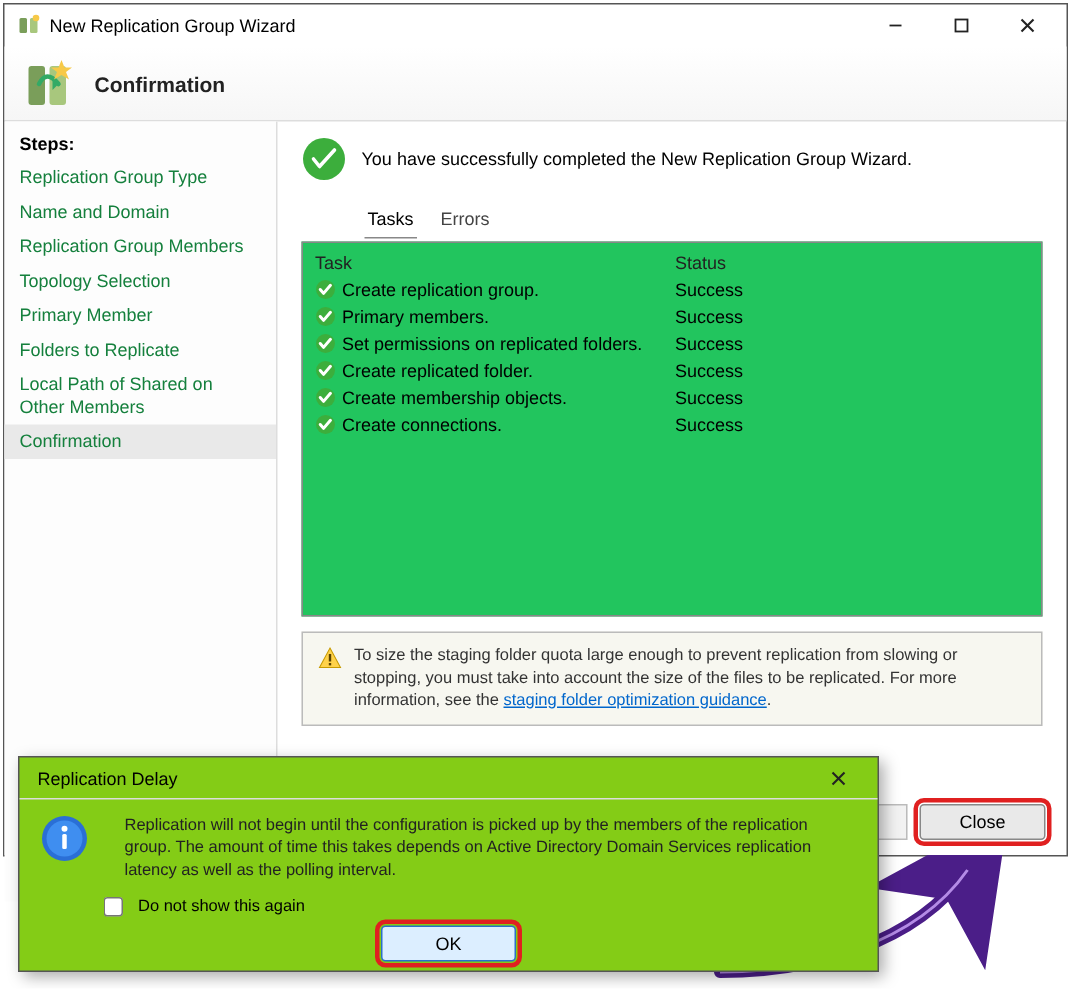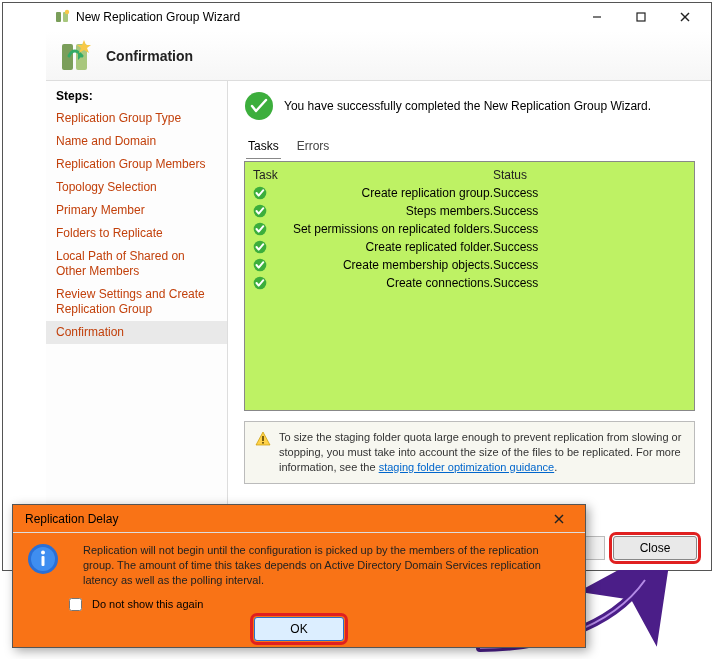--- a/index.html
+++ b/index.html
@@ -1,65 +1,65 @@
 <!DOCTYPE html>
 <html><head>
 <meta charset="utf-8">
 <style>
   * { box-sizing: border-box; font-family: "Segoe UI", Tahoma, sans-serif; }
   body { margin: 0; background: #fff; font-size: 12px; width: 714px; height: 659px; position: relative; overflow: hidden; }
 
   
-  .wizard-window { position: absolute; left: 2px; top: 2px; width: 710px; height: 569px; border: 1px solid #555; background: #fff; padding-left: 43px; }
+  .wizard-window { position: absolute; left: 2px; top: 2px; width: 710px; height: 569px; border: 1px solid #555; background: #fff; }
 
   .titlebar { height: 28px; display: flex; align-items: center; padding: 0 4px; }
   .titlebar-icon { width: 16px; height: 16px; margin: 0 6px 0 4px; display: inline-flex; align-items: center; justify-content: center; }
   .titlebar-icon svg { width:16px; height:16px; }
   .titlebar-title { flex: 1; font-size: 12px; color: #000; }
   .winbtn { width: 44px; height: 28px; display: flex; align-items: center; justify-content: center; font-size: 13px; color: #222; }
 
   .header-band { height: 50px; display: flex; align-items: center; padding: 0 10px; border-bottom: 1px solid #ddd; background: linear-gradient(#fff,#f6f6f6); }
   .header-band .big-icon { width: 40px; height: 40px; margin-right: 10px; }
   .header-band h1 { font-size: 14px; font-weight: bold; margin: 0; color: #222; }
 
   .body { display: flex; height: 520px; }
 
   .sidebar { width: 182px; border-right: 1px solid #ddd; background: #fdfdfd; padding: 6px 0; }
   .sidebar .steps-hdr { font-weight: bold; padding: 2px 10px 4px 10px; font-size: 12px; }
-  .sidebar .step { padding: 4px 10px; font-size: 12px; line-height: 1.25; color: #c2410c; cursor: default; }
+  .sidebar .step { padding: 4px 10px; font-size: 12px; line-height: 1.25; color: #15803d; cursor: default; }
   .sidebar .step.selected { background: #e9e9e9; }
 
   .content { flex: 1; padding: 10px 16px 0 16px; position: relative; }
   .success-row { display: flex; align-items: center; gap: 10px; margin-bottom: 14px; }
   .big-check { width: 30px; height: 30px; }
 
-  .tabs { display: flex; gap: 14px; padding: 0 2px; font-size: 12px; }
+  .tabs { display: flex; gap: 14px; padding: 0 2px; font-size: 12px; margin-left: 40px; }
   .tab { padding: 4px 2px; color: #444; border-bottom: 2px solid transparent; cursor: default; }
   .tab.active { color: #000; border-bottom: 1px solid #888; font-weight: 400; }
 
-  .task-panel { border: 1px solid #888; height: 250px; margin-top: 2px; padding: 6px 8px; background: #bef264; }
+  .task-panel { border: 1px solid #888; height: 250px; margin-top: 2px; padding: 6px 8px; background: #22c55e; }
   .task-header { display: flex; font-size: 12px; color: #222; margin-bottom: 2px; }
   .task-col-task { flex: 0 0 240px; }
   .task-col-status { flex: 1; }
   .task-row { display: flex; align-items: center; font-size: 12px; line-height: 18px; }
   .task-row .ck { width: 14px; height: 14px; margin-right: 4px; flex-shrink: 0; }
-  .task-row .task-text { flex: 0 0 222px; text-align: right; }
+  .task-row .task-text { flex: 0 0 222px; }
   .task-row .status-text { flex: 1; }
 
   .warn-box { border: 1px solid #bbb; background: #f7f7f0; margin-top: 10px; padding: 8px 10px; display: flex; gap: 8px; font-size: 11px; line-height: 1.35; color: #333; }
   .warn-icon { width: 16px; height: 16px; flex-shrink: 0; margin-top:1px; }
   .warn-box a { color: #0066cc; text-decoration: underline; }
 
   .wizard-buttons { position: absolute; bottom: 10px; right: 14px; display: flex; gap: 8px; }
   .btn { min-width: 84px; height: 24px; border: 1px solid #888; background: #e9e9e9; font-size: 12px; display: inline-flex; align-items: center; justify-content: center; cursor: default; }
   .btn.disabled { color: #9a9a9a; border-color: #bbb; background: #f2f2f2; }
   .redbox { outline: 3px solid #e02020; outline-offset: 1px; border-radius: 3px; }
 
   
-  .dialog { position: absolute; left: 12px; top: 504px; width: 574px; height: 144px; background: #f97316; border: 1px solid #555; box-shadow: 3px 3px 10px rgba(0,0,0,0.35); z-index: 20; }
+  .dialog { position: absolute; left: 12px; top: 504px; width: 574px; height: 144px; background: #84cc16; border: 1px solid #555; box-shadow: 3px 3px 10px rgba(0,0,0,0.35); z-index: 20; }
   .dialog .titlebar { height: 28px; border-bottom: 1px solid #ddd; }
   .dialog .dlg-body { display: flex; padding: 10px 14px 4px 14px; gap: 24px; }
   .info-icon { width: 32px; height: 32px; flex-shrink: 0; }
   .dlg-text { font-size: 11px; line-height: 1.35; color: #222; }
   .dlg-check { margin: 6px 0 0 56px; font-size: 11px; display: flex; align-items: center; gap: 10px; }
   .dlg-check input { width: 13px; height: 13px; margin:0; }
   .dlg-buttons { text-align: center; padding: 6px 0 8px 0; }
   .dlg-buttons .btn { min-width: 90px; background: #dceeff; border: 1px solid #2a6fc9; }
 
   
@@ -119,21 +119,20 @@
     <div class="sidebar">
       <div class="steps-hdr">Steps:</div>
       <div id="steps-list">
           <div class="step">Replication Group Type</div>
           <div class="step">Name and Domain</div>
           <div class="step">Replication Group Members</div>
           <div class="step">Topology Selection</div>
           <div class="step">Primary Member</div>
           <div class="step">Folders to Replicate</div>
           <div class="step">Local Path of Shared on Other Members</div>
-          <div class="step">Review Settings and Create Replication Group</div>
           <div class="step selected">Confirmation</div>
         </div>
     </div>
 
     <div class="content">
       <div class="success-row">
         <span class="big-check">
           <svg viewBox="0 0 30 30">
               <circle cx="15" cy="15" r="14" class="green-circle"></circle>
               <path d="M8 15 l4 5 l10 -11" class="green-tick"></path>
@@ -159,21 +158,21 @@
                   <path d="M3.5 7 l2.2 2.6 l4.6 -5.4" class="green-tick" style="stroke-width:2"></path>
                 </svg></span>
               <span class="task-text">Create replication group.</span>
               <span class="status-text">Success</span>
             </div>
             <div class="task-row">
               <span class="ck"><svg viewBox="0 0 14 14">
                   <circle cx="7" cy="7" r="6.3" class="green-circle"></circle>
                   <path d="M3.5 7 l2.2 2.6 l4.6 -5.4" class="green-tick" style="stroke-width:2"></path>
                 </svg></span>
-              <span class="task-text">Steps members.</span>
+              <span class="task-text">Primary members.</span>
               <span class="status-text">Success</span>
             </div>
             <div class="task-row">
               <span class="ck"><svg viewBox="0 0 14 14">
                   <circle cx="7" cy="7" r="6.3" class="green-circle"></circle>
                   <path d="M3.5 7 l2.2 2.6 l4.6 -5.4" class="green-tick" style="stroke-width:2"></path>
                 </svg></span>
               <span class="task-text">Set permissions on replicated folders.</span>
               <span class="status-text">Success</span>
             </div>

